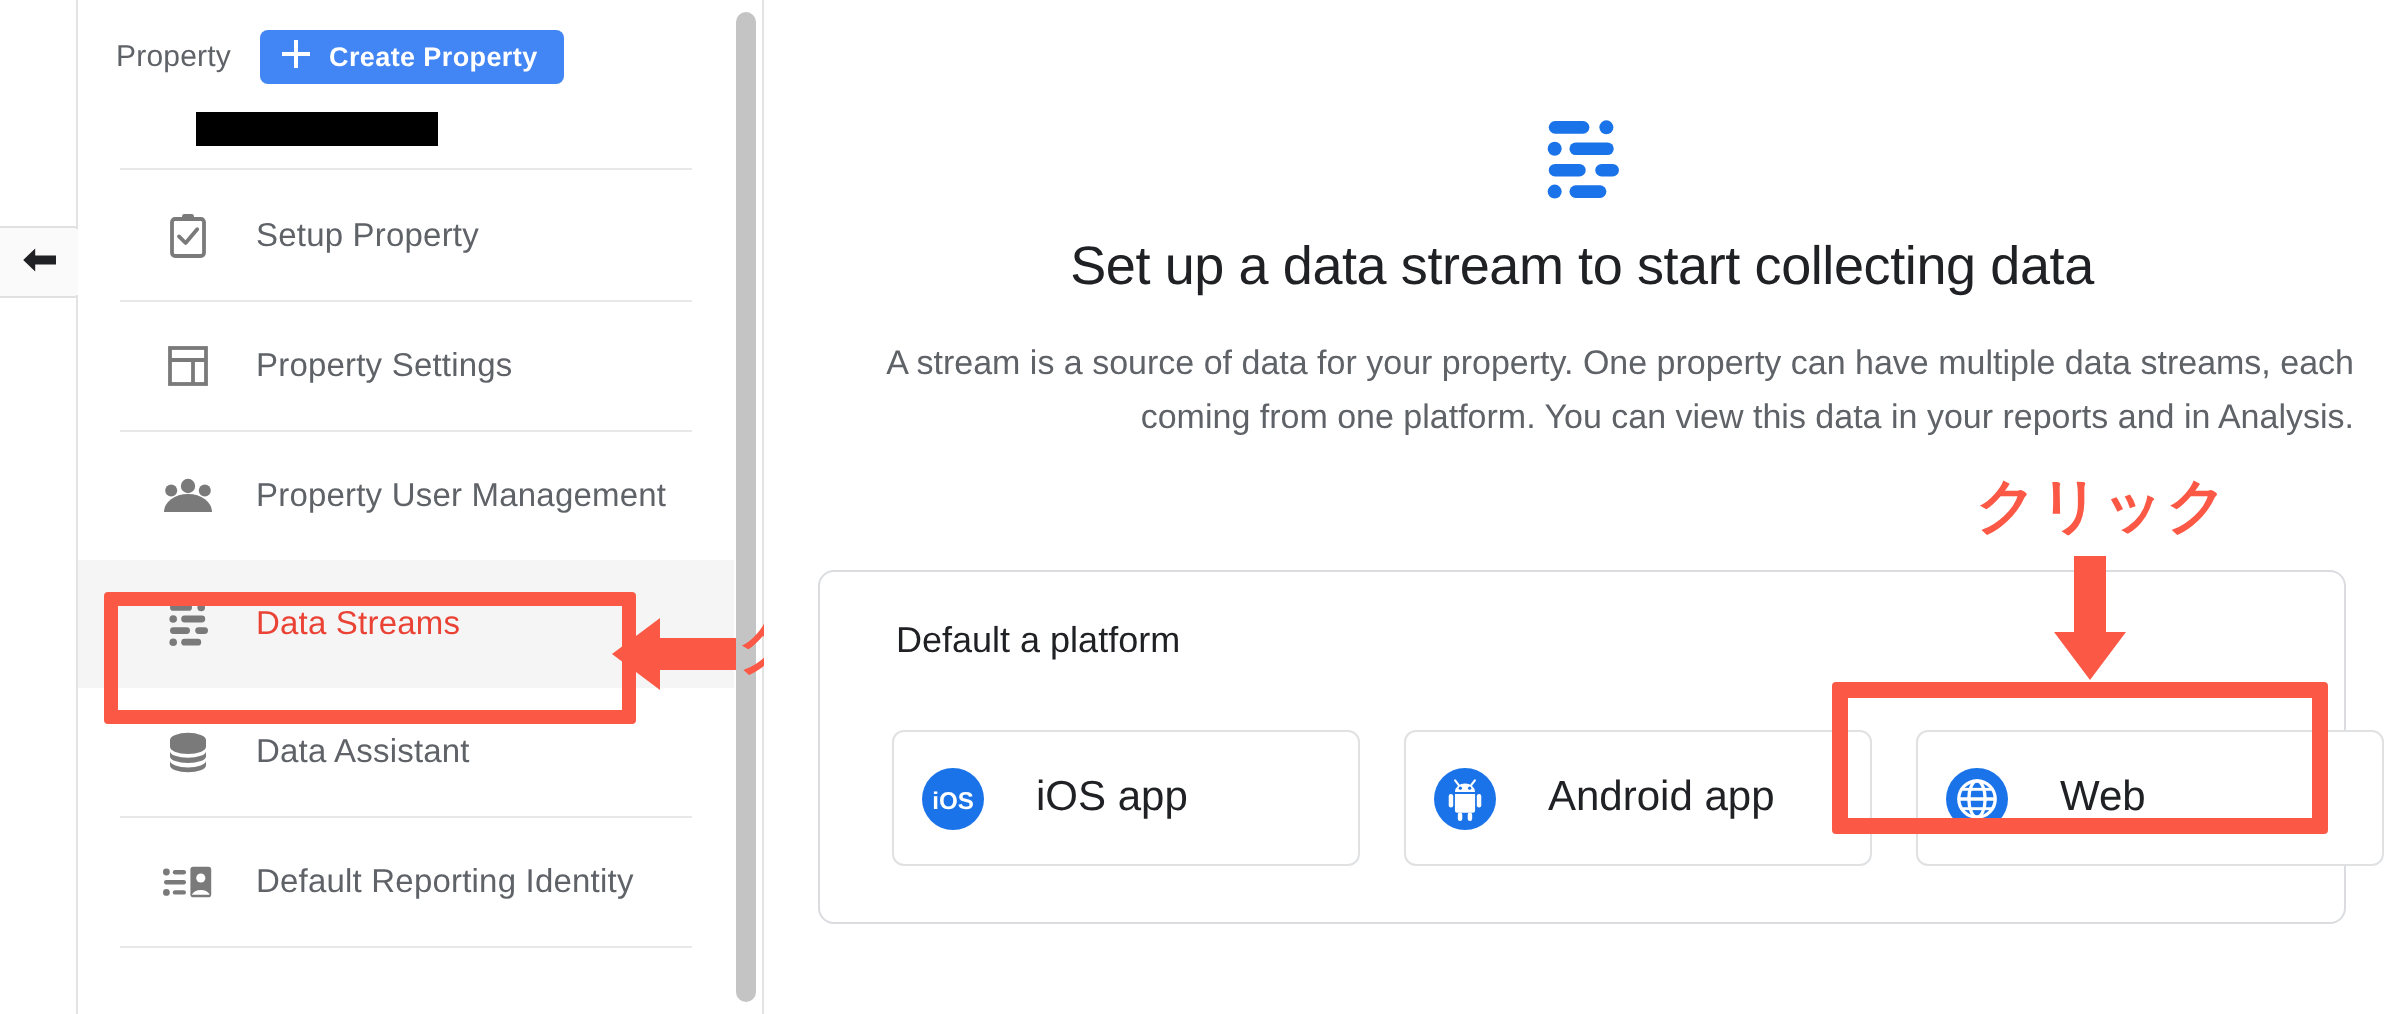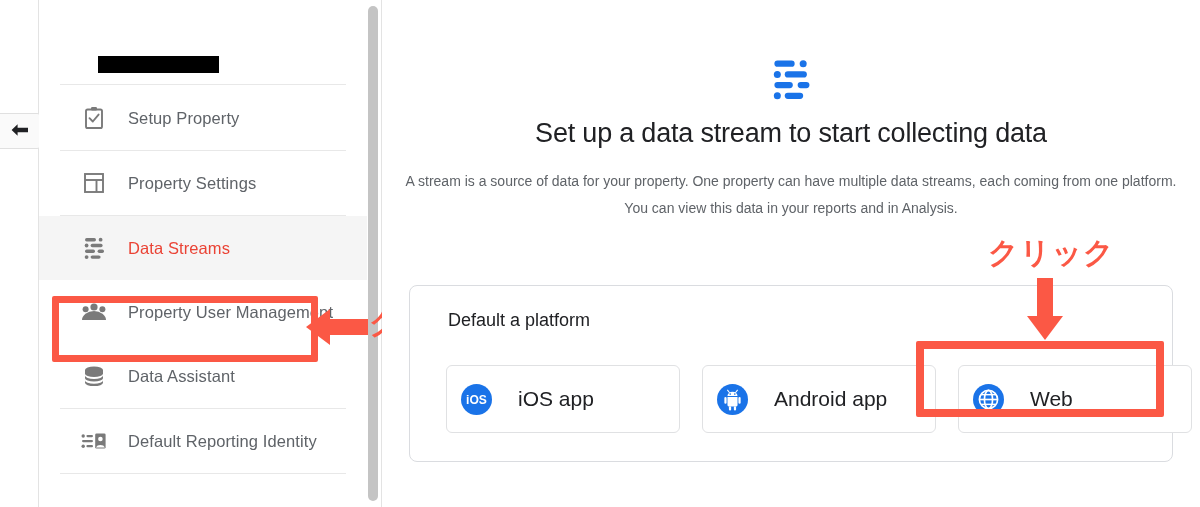--- a/index.html
+++ b/index.html
@@ -139,22 +139,22 @@
     position: absolute; left: 50%; top: 36px; transform: translateX(-50%);
   }
   .main-title {
     position: absolute; top: 98px; left: 0; width: 100%;
     text-align: center;
     font-size: 27px; color: #202124; font-weight: normal;
     letter-spacing: -.2px;
   }
   .main-desc {
     position: absolute; top: 148px; left: 50%; transform: translateX(-50%);
-    width: 772px; text-align: center;
-    font-size: 14px; line-height: 27px; color: #5f6368;
+    width: 772px; text-align: right;
+    font-size: 17px; line-height: 27px; color: #5f6368;
   }
 
   .platform-card {
     position: absolute; left: 27px; top: 265px;
     width: 764px; height: 177px;
     border: 1px solid #dadce0; border-radius: 8px;
     background: #fff;
   }
   .platform-card-title {
     position: absolute; left: 38px; top: 24px;
@@ -187,20 +187,31 @@
   <div class="collapse-btn">
     <span>
       <svg width="20" height="16" viewBox="0 0 20 16">
         <path d="M7.6 1.2 L1.6 7 L7.6 12.8 L7.6 9.3 L18 9.3 L18 4.7 L7.6 4.7 Z" fill="#202124"></path>
       </svg>
     </span>
   </div>
 
   <div class="sidebar">
 
+    <div class="prop-header">
+      <span class="prop-label">Property</span>
+      <button class="create-btn">
+        <span class="plus-ico">
+          <svg width="16" height="16" viewBox="0 0 16 16">
+            <path d="M7 1 h2 v6 h6 v2 h-6 v6 h-2 v-6 h-6 v-2 h6 z" fill="#ffffff"></path>
+          </svg>
+        </span>
+        <span>Create Property</span>
+      </button>
+    </div>
 
     <div class="redaction"></div>
 
     <div style="position:absolute; top:84px; left:0; width:328px;">
       <div class="divider"></div>
     </div>
 
     <div class="nav-list">
 
       <div class="nav-item">
@@ -219,47 +230,47 @@
         <span class="nav-ico">
           <svg width="24" height="24" viewBox="0 0 24 24">
             <rect x="3" y="3" width="18" height="18" fill="none" stroke="#7a7a7a" stroke-width="1.9"></rect>
             <line x1="3" y1="9" x2="21" y2="9" stroke="#7a7a7a" stroke-width="1.9"></line>
             <line x1="14.5" y1="9" x2="14.5" y2="21" stroke="#7a7a7a" stroke-width="1.9"></line>
           </svg>
         </span>
         <span class="nav-label">Property Settings</span>
       </div>
       <div class="divider"></div>
+
+      <div class="nav-item">
+        <span class="nav-ico">
+          <svg width="26" height="22" viewBox="0 0 26 22">
+            <circle cx="13" cy="6" r="3.6" fill="#7a7a7a"></circle>
+            <circle cx="4.6" cy="8.2" r="3" fill="#7a7a7a"></circle>
+            <circle cx="21.4" cy="8.2" r="3" fill="#7a7a7a"></circle>
+            <path d="M1 19 a12 9 0 0 1 24 0 z" fill="#7a7a7a"></path>
+          </svg>
+        </span>
+        <span class="nav-label">Property User Management</span>
+      </div>
 
       <div class="nav-item active">
         <span class="nav-ico">
           <svg width="26" height="24" viewBox="0 0 26 24">
             <rect x="4" y="2" width="11" height="3.4" rx="1.7" fill="#7a7a7a"></rect>
             <circle cx="19.6" cy="3.7" r="1.9" fill="#7a7a7a"></circle>
             <circle cx="5.6" cy="9.5" r="1.9" fill="#7a7a7a"></circle>
             <rect x="9.6" y="7.8" width="12" height="3.4" rx="1.7" fill="#7a7a7a"></rect>
             <rect x="4" y="13.6" width="10" height="3.4" rx="1.7" fill="#7a7a7a"></rect>
             <rect x="16.6" y="13.6" width="6.4" height="3.4" rx="1.7" fill="#7a7a7a"></rect>
             <circle cx="5.6" cy="21.1" r="1.9" fill="#7a7a7a"></circle>
             <rect x="9.6" y="19.4" width="10" height="3.4" rx="1.7" fill="#7a7a7a"></rect>
           </svg>
         </span>
         <span class="nav-label">Data Streams</span>
-      </div>
-
-      <div class="nav-item">
-        <span class="nav-ico">
-          <svg width="26" height="22" viewBox="0 0 26 22">
-            <circle cx="13" cy="6" r="3.6" fill="#7a7a7a"></circle>
-            <circle cx="4.6" cy="8.2" r="3" fill="#7a7a7a"></circle>
-            <circle cx="21.4" cy="8.2" r="3" fill="#7a7a7a"></circle>
-            <path d="M1 19 a12 9 0 0 1 24 0 z" fill="#7a7a7a"></path>
-          </svg>
-        </span>
-        <span class="nav-label">Property User Management</span>
       </div>
 
       <div class="nav-item">
         <span class="nav-ico">
           <svg width="24" height="24" viewBox="0 0 24 24">
             <ellipse cx="12" cy="6" rx="9" ry="3.6" fill="#7a7a7a"></ellipse>
             <path d="M3 6 v3.4 a9 3.6 0 0 0 18 0 V6 z" fill="#7a7a7a"></path>
             <path d="M3 11.6 v2.6 a9 3.3 0 0 0 18 0 v-2.6 a9 3.3 0 0 1 -18 0 z" fill="#7a7a7a"></path>
             <path d="M3 16.4 v2.4 a9 3.3 0 0 0 18 0 v-2.4 a9 3.3 0 0 1 -18 0 z" fill="#7a7a7a"></path>
           </svg>

